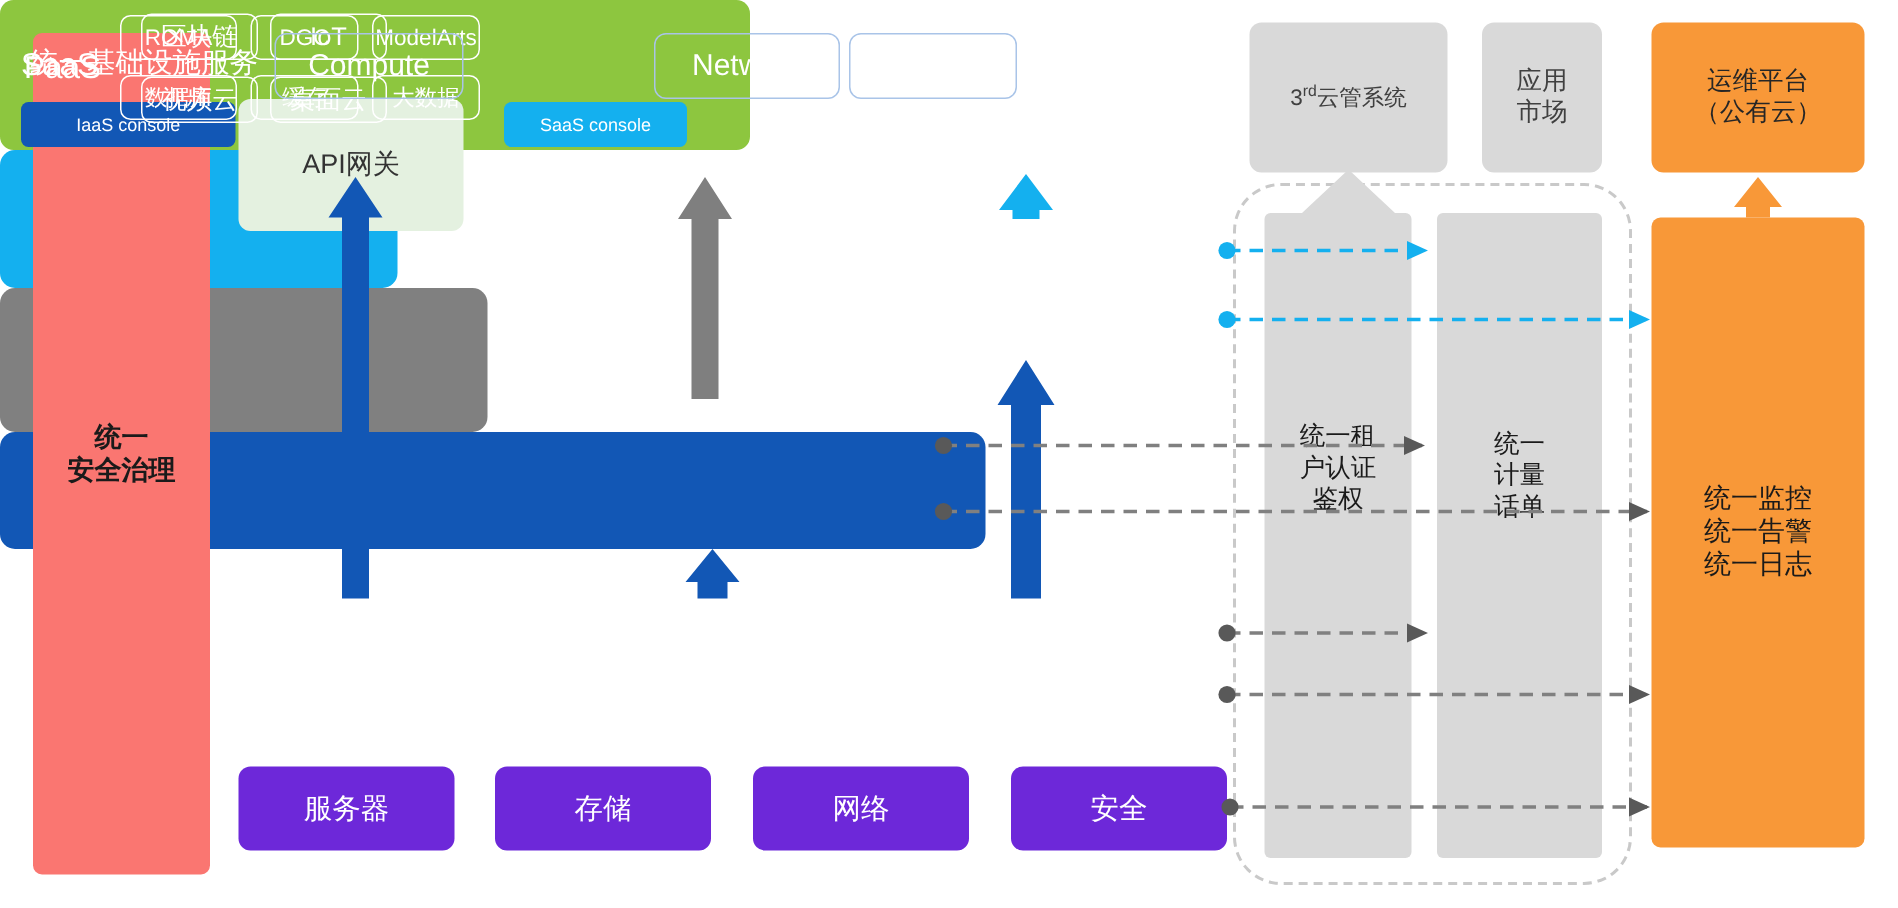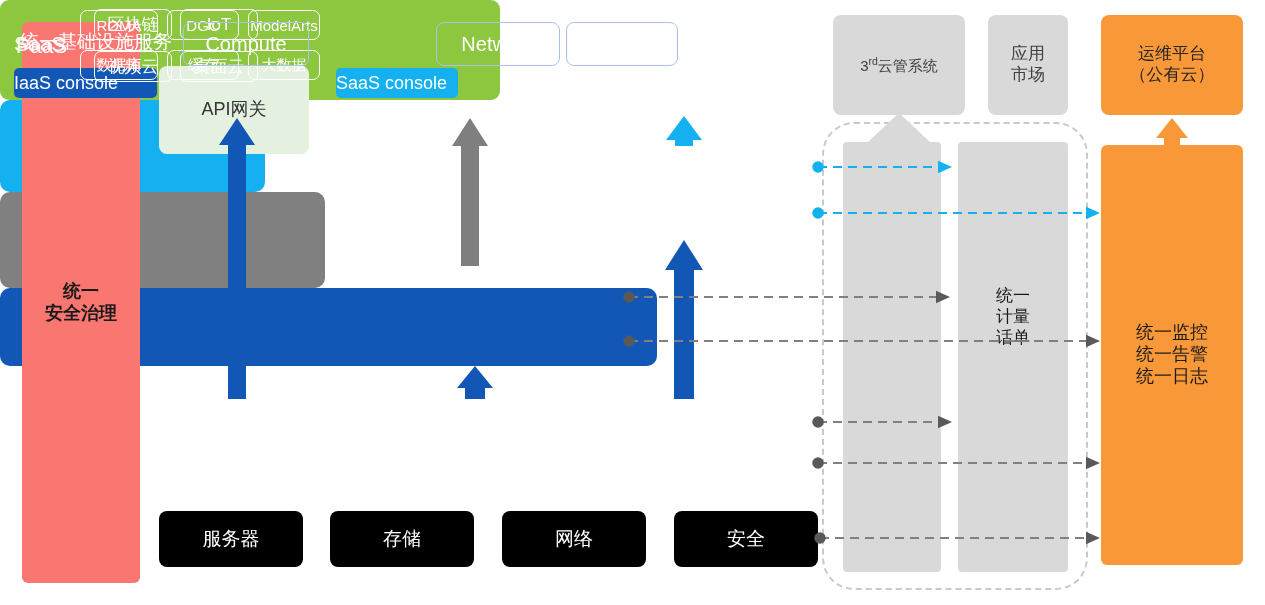--- a/index.html
+++ b/index.html
@@ -37,22 +37,22 @@
     left:320px;top:17px;width:500px;height:100px;
     background:#8dc63f;border-radius:9px;
     display:block;
   }
   #console-title{
     position:absolute;left:0;top:9px;width:100%;
     text-align:center;color:#ffffff;font-size:21px;
   }
   .console-chip{
     position:absolute;top:68px;height:30px;
-    display:flex;align-items:center;justify-content:flex-start;
-    color:#ffffff;font-size:18px;border-radius:5px;
+    display:flex;align-items:center;justify-content:center;
+    color:#ffffff;font-size:12px;border-radius:5px;
   }
   #chip-iaas{left:14px;width:143px;background:#1257b5;}
   #chip-paas{left:172px;width:150px;background:#8a8a8a;}
   #chip-saas{left:336px;width:122px;background:#14b0ef;}
 
   
   #third-cloud{
     left:833px;top:15px;width:132px;height:100px;
     background:#d9d9d9;color:#404040;font-size:15px;border-radius:8px;
   }
@@ -113,21 +113,21 @@
     display:flex;align-items:center;justify-content:center;color:#fff;font-size:20px;
   }
   #ic0{left:183px;width:124px;}
   #ic1{left:315px;width:111px;}
   #ic2{left:436px;width:122px;}
   #ic3{left:566px;width:110px;}
 
   
   .res{
     position:absolute;top:511px;height:56px;
-    background:#000000;color:#fff;font-size:19px;border-radius:8px;
+    background:#6d28d9;color:#fff;font-size:19px;border-radius:8px;
     display:flex;align-items:center;justify-content:center;
   }
   #res0{left:159px;width:144px;}
   #res1{left:330px;width:144px;}
   #res2{left:502px;width:144px;}
   #res3{left:674px;width:144px;}
 
   
   #dash-container{
     position:absolute;left:822px;top:122px;width:266px;height:468px;
@@ -253,20 +253,23 @@
   <div class="res" id="res2">
     <span>网络</span>
   </div>
   <div class="res" id="res3">
     <span>安全</span>
   </div>
 
   <div id="dash-container"></div>
   <div class="grey-col" id="col-auth"></div>
   <div class="grey-col" id="col-meter"></div>
+  <div id="auth-label" class="lbl">统一租
+户认证
+鉴权</div>
   <div id="meter-label" class="lbl">统一
 计量
 话单</div>
 
   <svg class="overlay" viewBox="0 0 1265 605">
     <defs>
       <marker id="ah-gray" markerWidth="7" markerHeight="7" refX="5.5" refY="3.2" orient="auto">
         <path d="M0,0.3 L6.4,3.2 L0,6.1 z" fill="#595959"></path>
       </marker>
       <marker id="ah-cyan" markerWidth="7" markerHeight="7" refX="5.5" refY="3.2" orient="auto">

